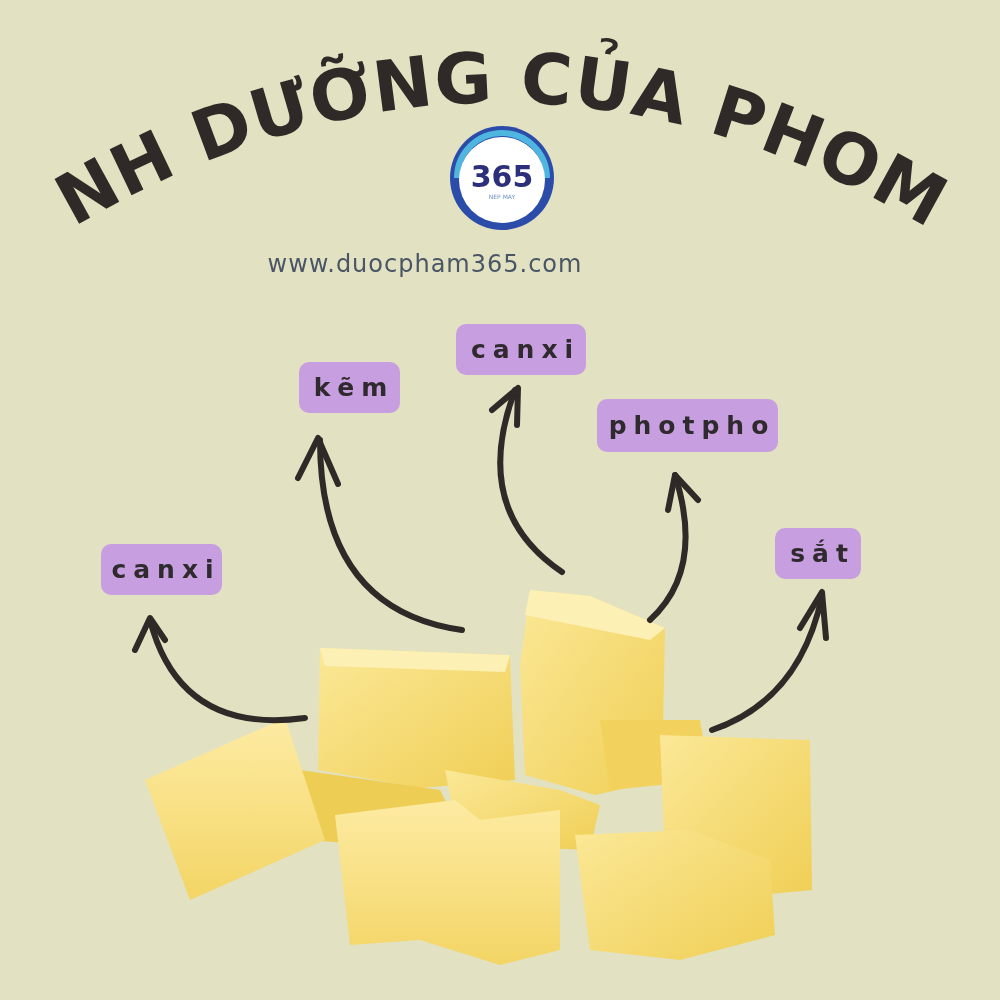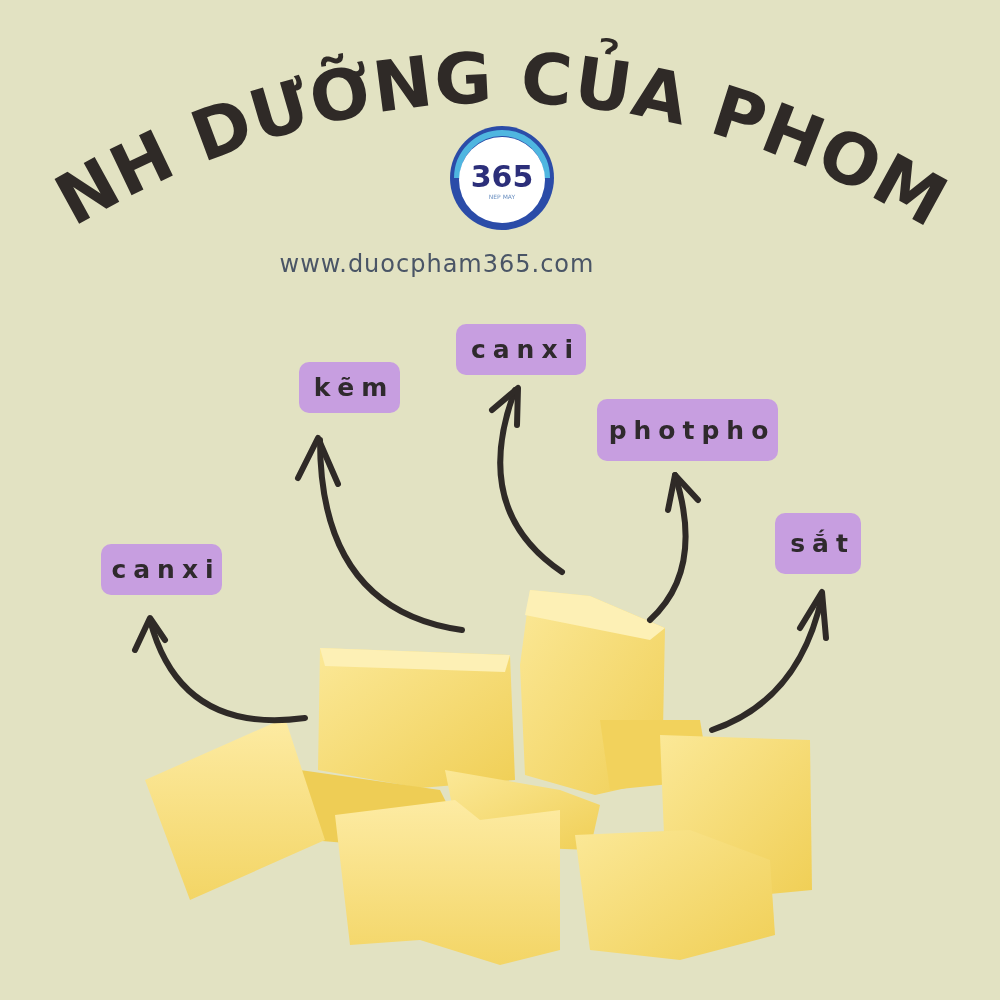--- a/index.html
+++ b/index.html
@@ -1,20 +1,20 @@
 <!DOCTYPE html>
 <html><head>
 <meta charset="utf-8">
 <style>
   html, body { margin:0; padding:0; }
   body { width:1000px; height:1000px; background:#e2e2c2; position:relative; overflow:hidden; font-family:"Liberation Sans", sans-serif; }
   .title-svg { position:absolute; left:0; top:0; width:1000px; height:260px; }
   .title-text { font-family:"DejaVu Sans", sans-serif; font-weight:bold; font-size:70px; fill:#2f2a27; letter-spacing:1px; }
   .logo { position:absolute; left:447px; top:123px; width:110px; height:110px;text-align:right; }
-  .url { position:absolute; left:16px; width:842px; top:250px; text-align:center; font-size:24px; color:#4a5566; letter-spacing:1px; font-family:"DejaVu Sans", sans-serif; }
+  .url { position:absolute; left:4px; width:842px; top:250px; text-align:center; font-size:24px; color:#4a5566; letter-spacing:1px; font-family:"DejaVu Sans", sans-serif; }
   .tag { position:absolute; background:#c79ee0; border-radius:10px; color:#2f2a2d; font-weight:bold; font-size:25px; letter-spacing:7px; display:flex; align-items:center; justify-content:center; font-family:"DejaVu Sans", sans-serif; box-sizing:border-box; padding-left:9px; }
   .arrows { position:absolute; left:0; top:0; width:1000px; height:1000px; }
   .cheese { position:absolute; left:0; top:0; width:1000px; height:1000px; }
 </style>
 </head>
 <body>
 
 <svg class="title-svg" viewBox="0 0 1000 260">
   <defs>
     <path id="arc" d="M 95 215 Q 500 -10 905 215"></path>
@@ -71,14 +71,14 @@
     <path d="M 650 620 Q 705 570 675 475"></path>
     <path d="M 668 510 L 675 475 L 698 500"></path>
     <path d="M 712 730 Q 800 700 822 596"></path>
     <path d="M 800 628 L 822 592 L 826 638"></path>
   </g>
 </svg>
 
 <div class="tag" style="left:101px;top:544px;width:121px;height:51px;">canxi</div>
 <div class="tag" style="left:262px;top:362px;width:101px;height:51px;margin-left:37px;">kẽm</div>
 <div class="tag" style="left:456px;top:324px;width:130px;height:51px;">canxi</div>
-<div class="tag" style="left:597px;top:399px;width:181px;height:62px;">photpho</div>
-<div class="tag" style="left:775px;top:513px;width:86px;height:61px;">sắt</div>
+<div class="tag" style="left:597px;top:399px;width:181px;height:53px;">photpho</div>
+<div class="tag" style="left:775px;top:528px;width:86px;height:51px;">sắt</div>
 
 </body></html>

